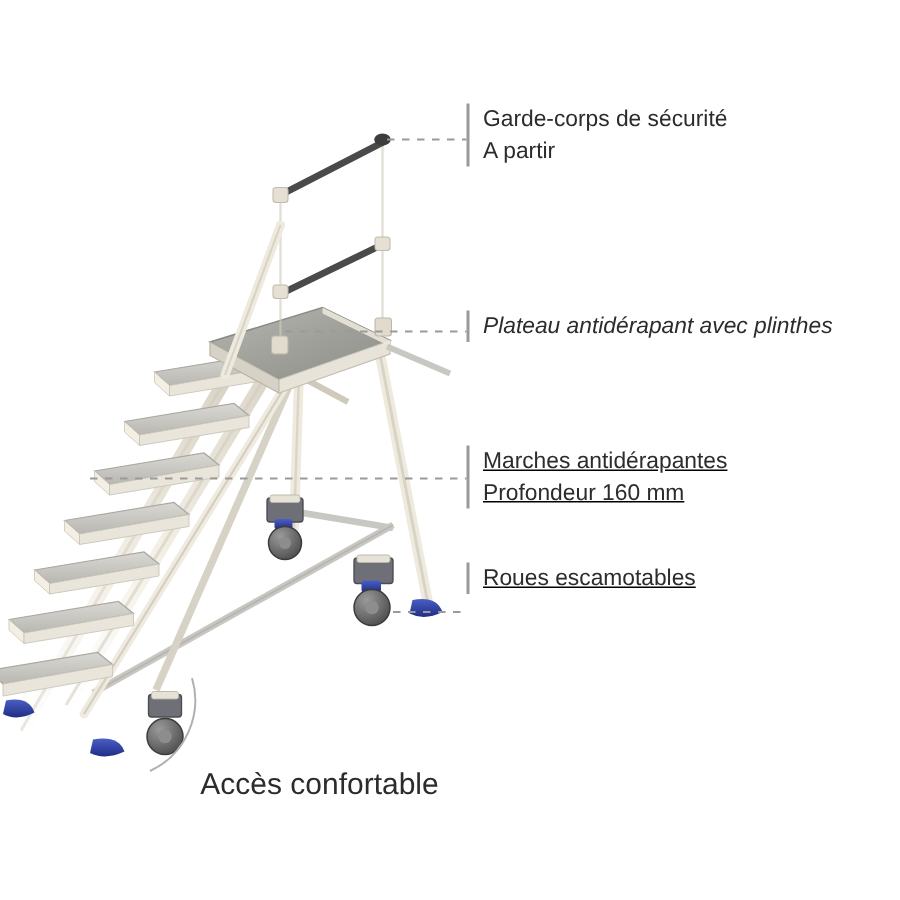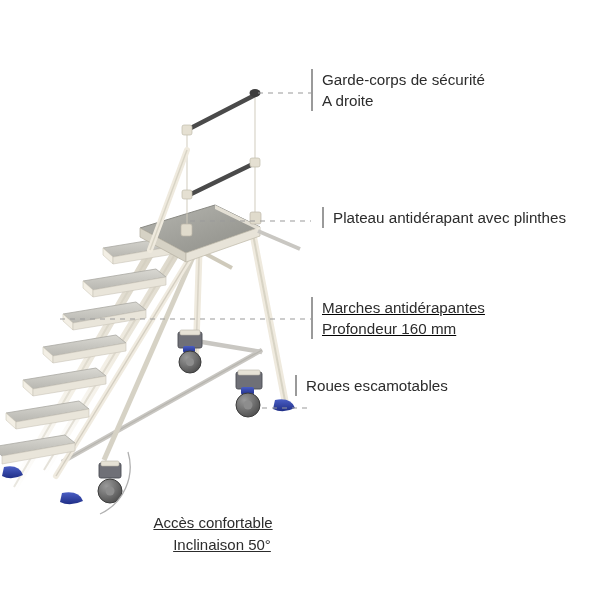--- a/index.html
+++ b/index.html
@@ -37,34 +37,33 @@
     padding-left: 9px;
     color: #2c2c2c;
     font-size: 15.2px;
     line-height: 21px;
     white-space: nowrap;
   }
   .callout-line {
     color: #2c2c2c;
   }
   #callout-guardrail { left: 311px; top: 69px; }
-  #callout-platform  { left: 322px; top: 207px; }
+  #callout-platform  { left: 311px; top: 207px; font-style: italic; }
   #callout-steps     { left: 311px; top: 297px; text-decoration: underline; }
-  #callout-wheels    { left: 295px; top: 375px; }
+  #callout-wheels    { left: 311px; top: 375px; text-decoration: underline; }
 
   #caption-access {
     position: absolute;
     left: 88px;
     top: 512px;
     width: 250px;
     color: #2c2c2c;
-    font-size: 15px;
+    font-size: 20px;
     line-height: 22px;
     text-align: center;
-    text-decoration: underline;
   }
   #caption-access .cap-line2 { display: block; padding-left: 18px; }
 </style>
 </head>
 <body>
 
 <div id="page">
 
   <svg id="illustration" viewBox="0 0 600 600">
     <defs>
@@ -234,21 +233,21 @@
       <line x1="190" y1="221" x2="311" y2="221"></line>
       <line x1="60" y1="319" x2="311" y2="319"></line>
       <line x1="262" y1="408" x2="311" y2="408"></line>
     </g>
   </svg>
 
   <div class="callout" id="callout-guardrail">
     <div class="callout-bar"></div>
     <div class="callout-text">
       <div class="callout-line">Garde-corps de sécurité</div>
-      <div class="callout-line">A droite</div>
+      <div class="callout-line">A partir</div>
     </div>
   </div>
 
   <div class="callout" id="callout-platform">
     <div class="callout-bar"></div>
     <div class="callout-text">
       <div class="callout-line">Plateau antidérapant avec plinthes</div>
     </div>
   </div>
 
@@ -262,16 +261,15 @@
 
   <div class="callout" id="callout-wheels">
     <div class="callout-bar"></div>
     <div class="callout-text">
       <div class="callout-line">Roues escamotables</div>
     </div>
   </div>
 
   <div id="caption-access">
     <span class="cap-line1">Accès confortable</span>
-    <span class="cap-line2">Inclinaison 50°</span>
   </div>
 
 </div>
 
 </body></html>

